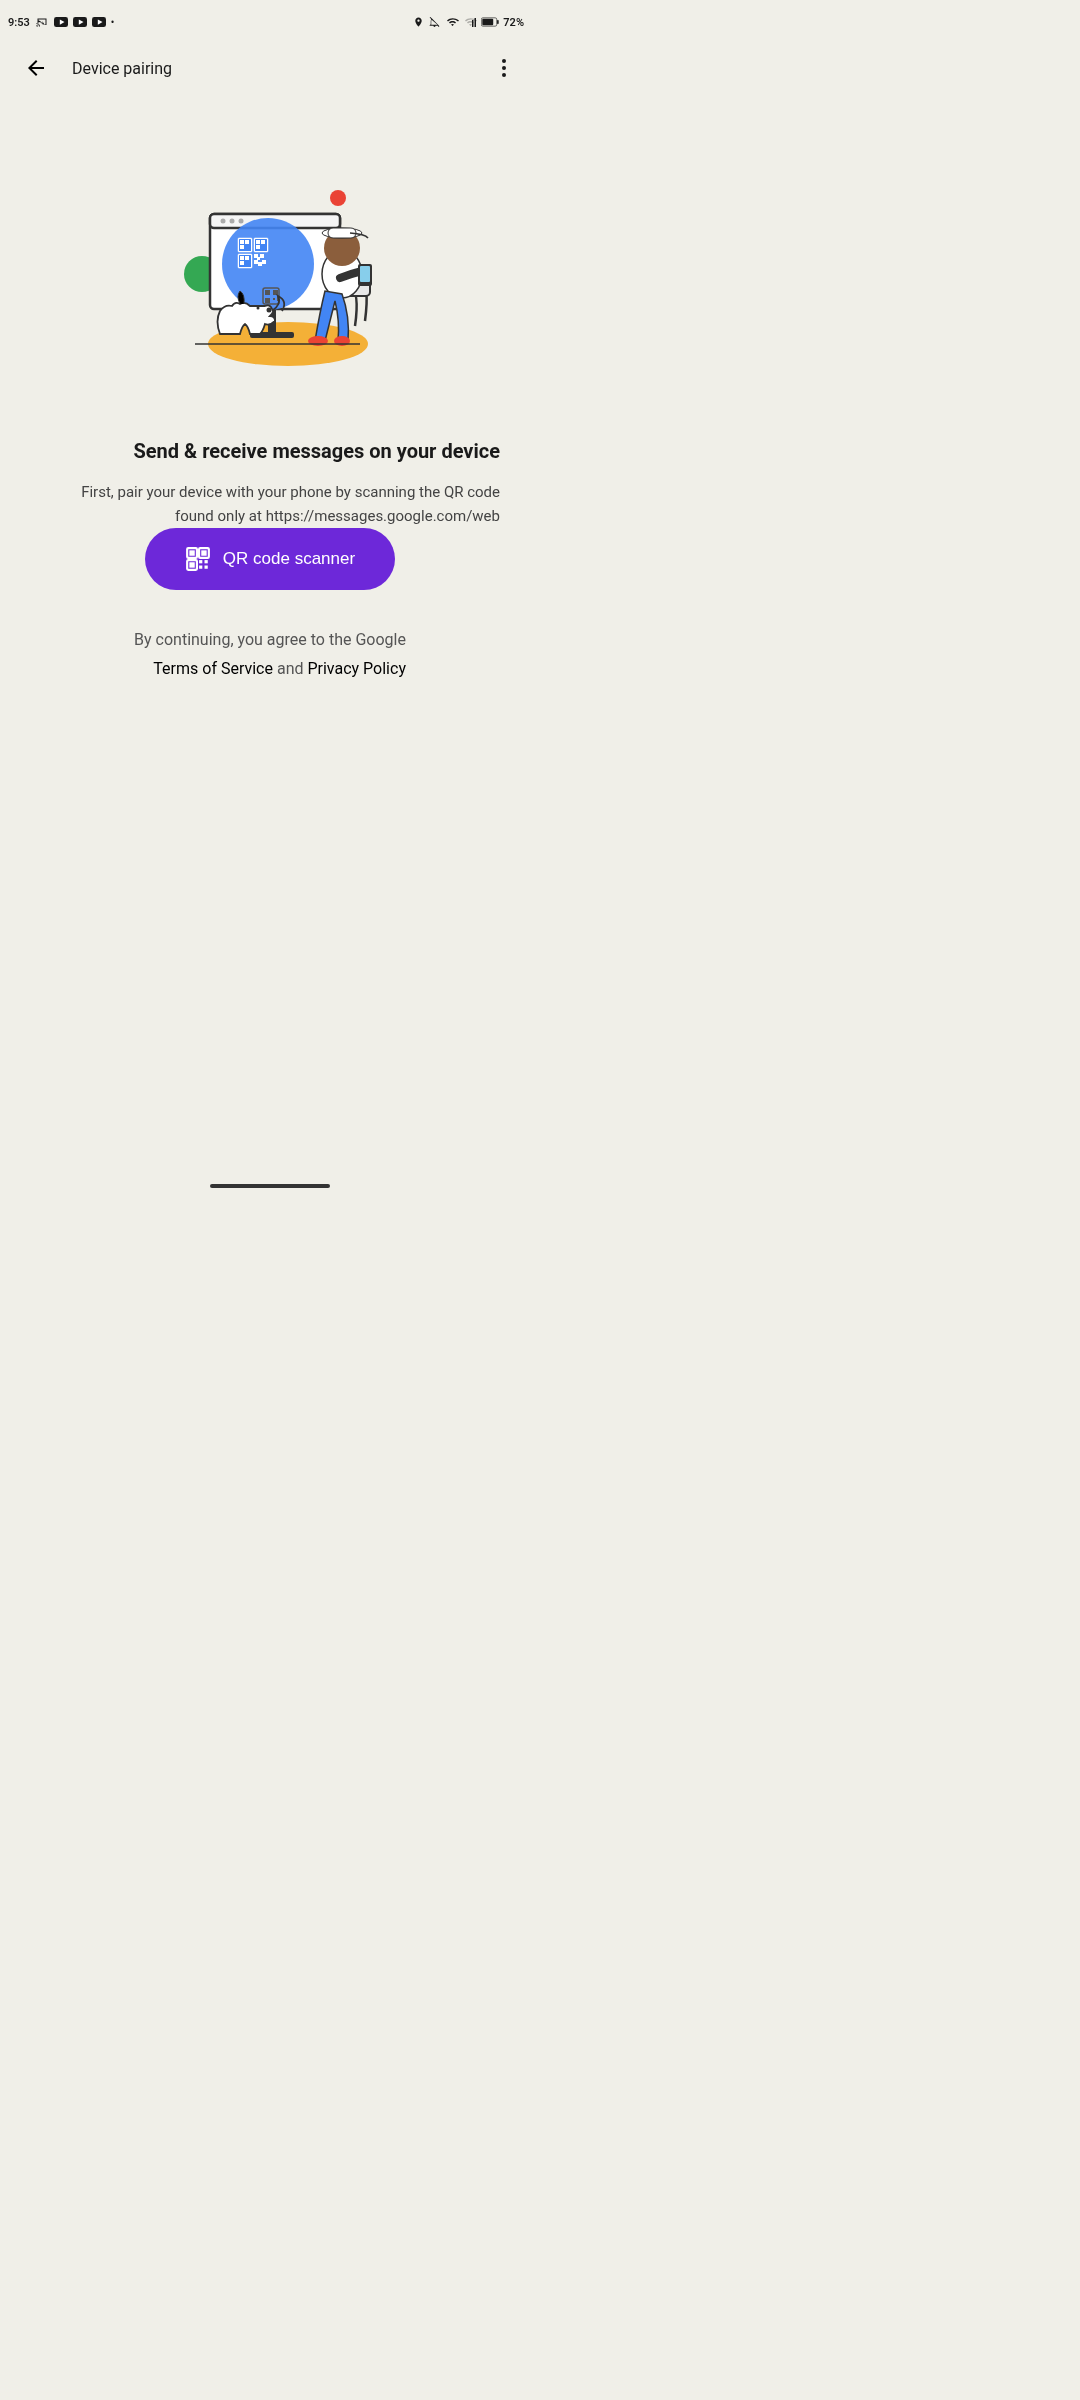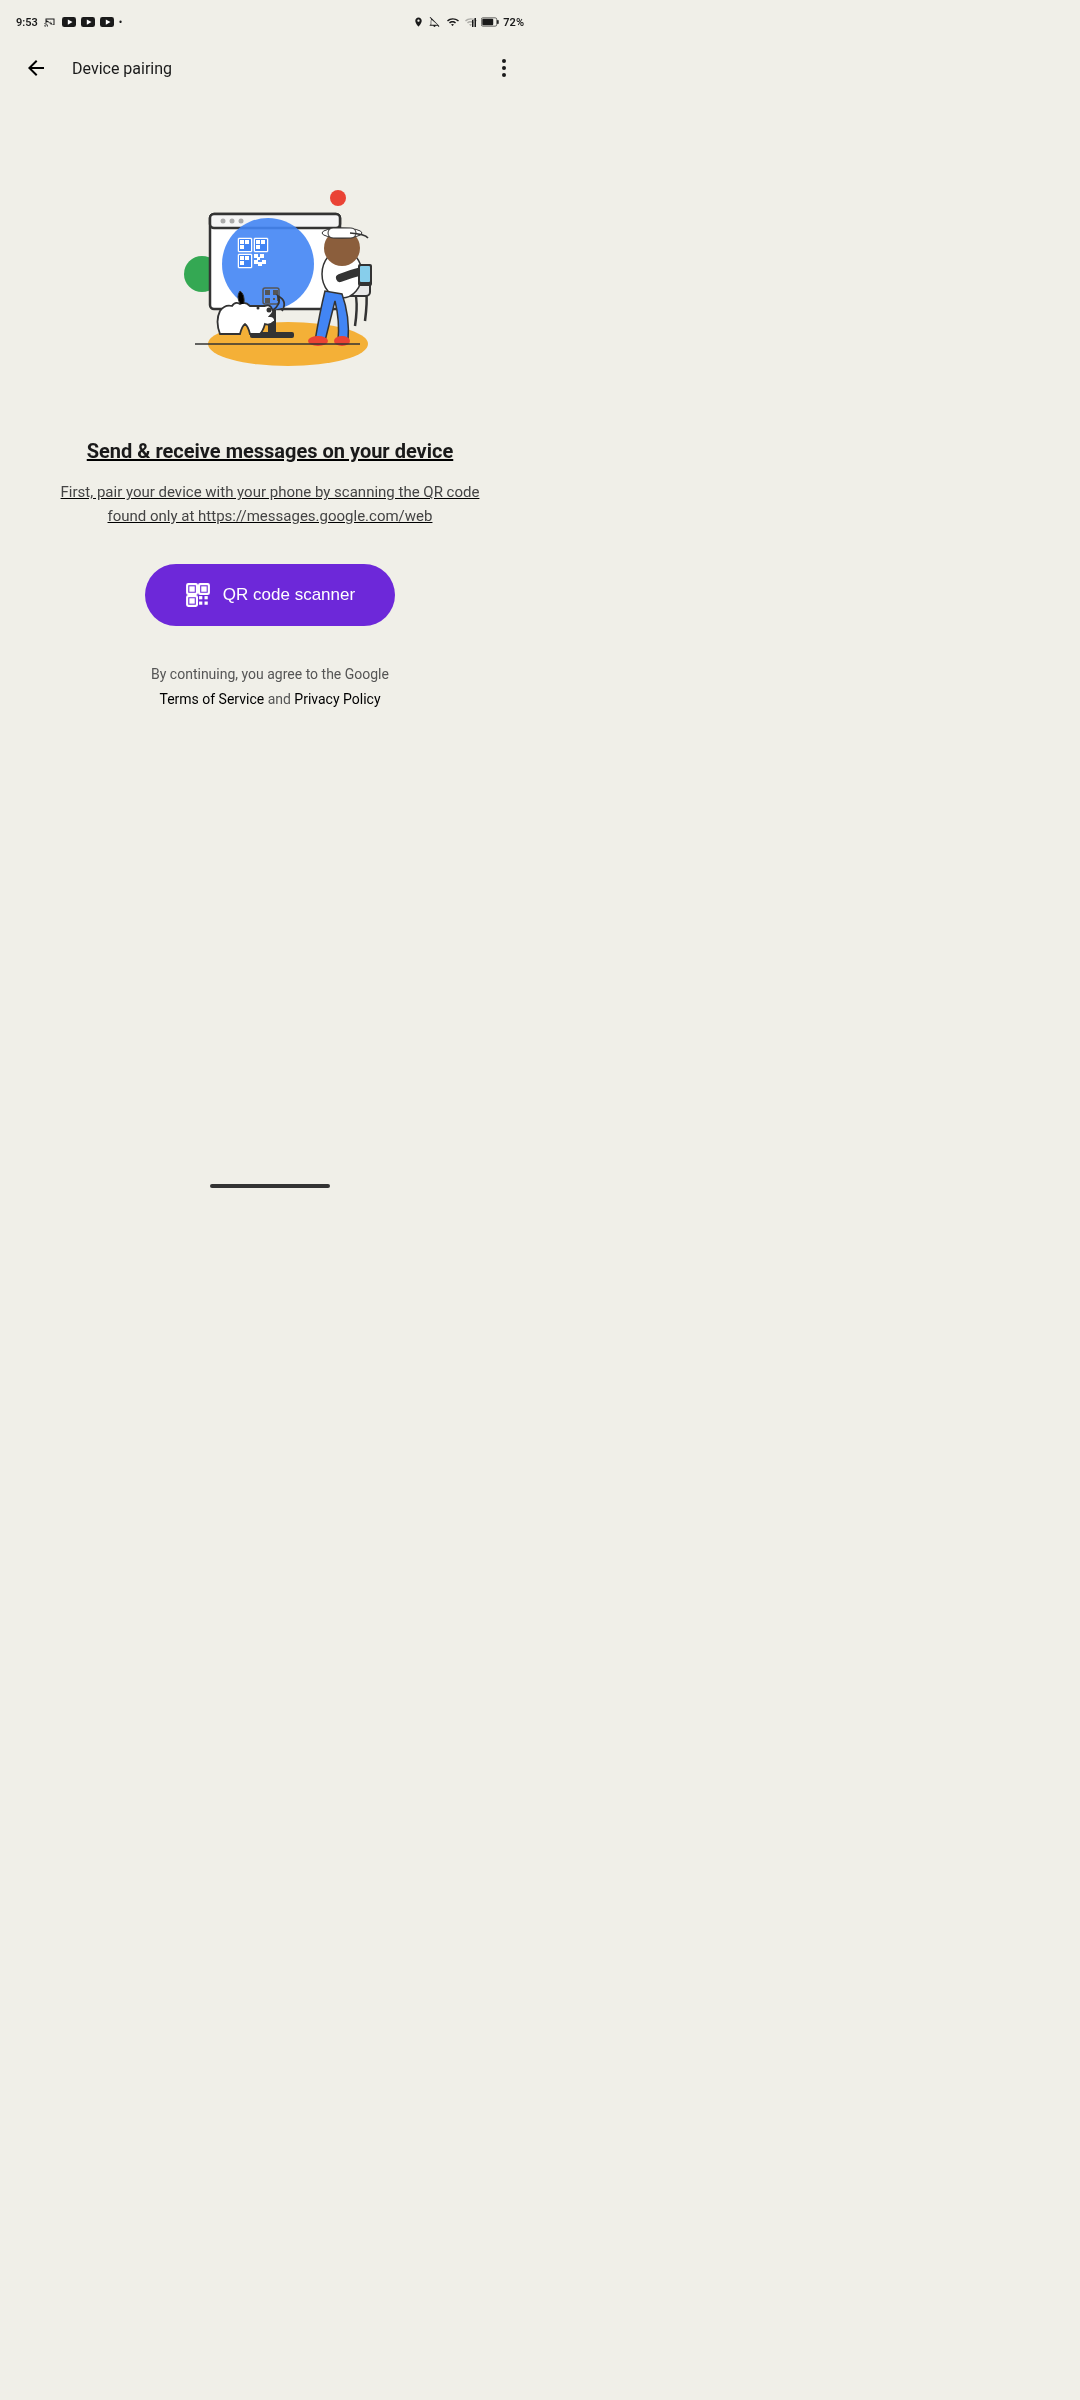--- a/index.html
+++ b/index.html
@@ -16,21 +16,21 @@
       font-family: 'Roboto', Arial, sans-serif;
       overflow: hidden;
       position: relative;
     }
 
     
     .status-bar {
       display: flex;
       justify-content: space-between;
       align-items: center;
-      padding: 8px 16px 4px 16px;
+      padding: 8px 16px 4px 8px;
       height: 40px;
     }
 
     .status-left {
       display: flex;
       align-items: center;
       gap: 5px;
       font-size: 11px;
       font-weight: 600;
       color: #1a1a1a;
@@ -109,24 +109,22 @@
     
     .illustration-container {
       width: 300px;
       height: 280px;
       position: relative;
       margin-bottom: 32px;
     }
 
     
     .text-section {
-      text-align: center;
-      margin-bottom: 36px;
+      text-align: right;
       padding: 0 8px;
-      text-decoration: underline;
     }
 
     .main-title {
       font-size: 20px;
       font-weight: 700;
       color: #1a1a1a;
       margin-bottom: 16px;
       line-height: 1.3;
     }
 
@@ -150,22 +148,22 @@
     }
 
     .qr-button-text {
       color: #ffffff;
       font-size: 17px;
       font-weight: 500;
     }
 
     
     .terms-section {
-      text-align: center;
-      font-size: 14px;
+      text-align: right;
+      font-size: 16px;
       color: #555555;
       line-height: 1.8;
     }
 
     .terms-link {
       color: #000000;
       text-decoration: none;
     }
 
     

